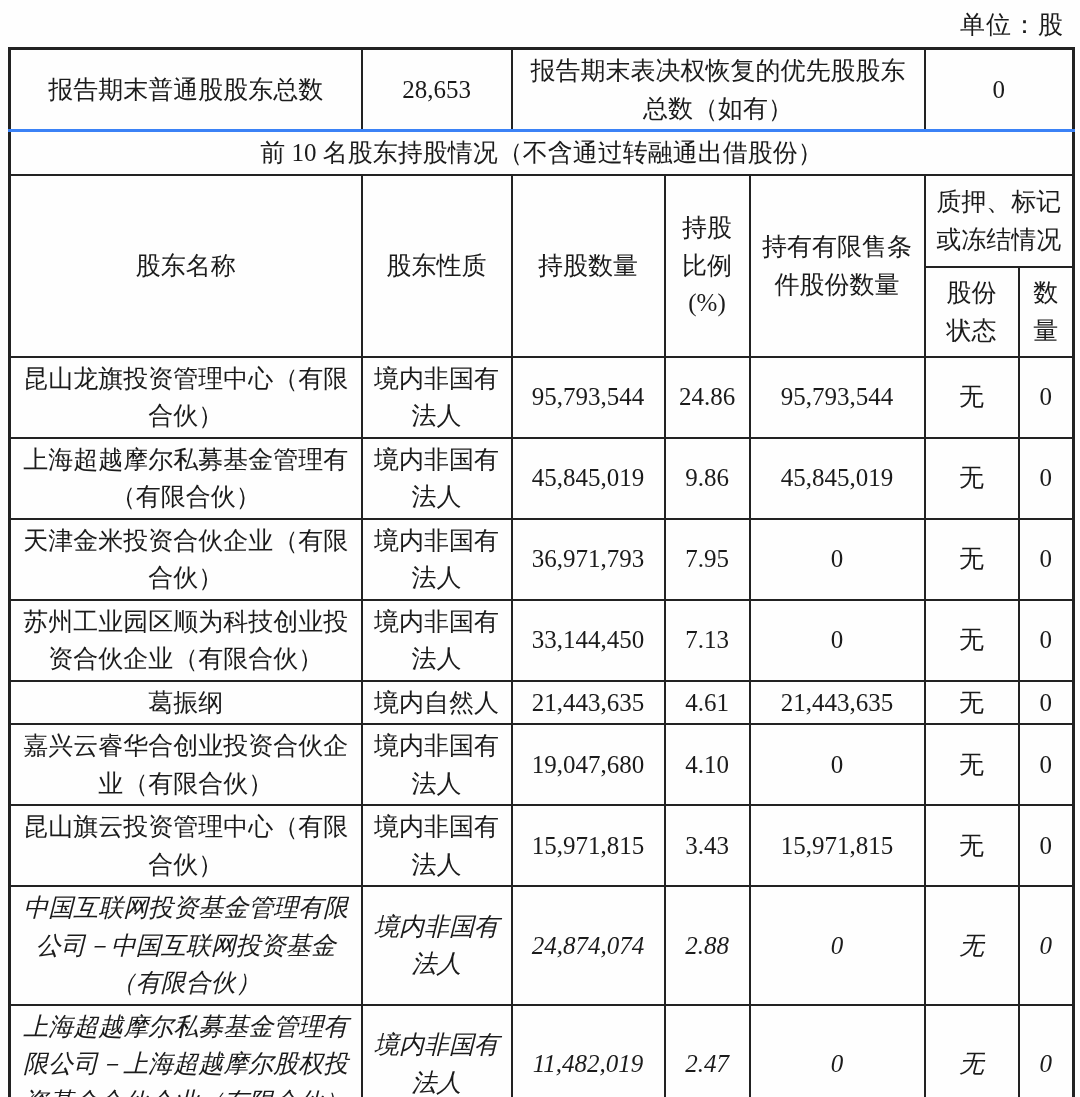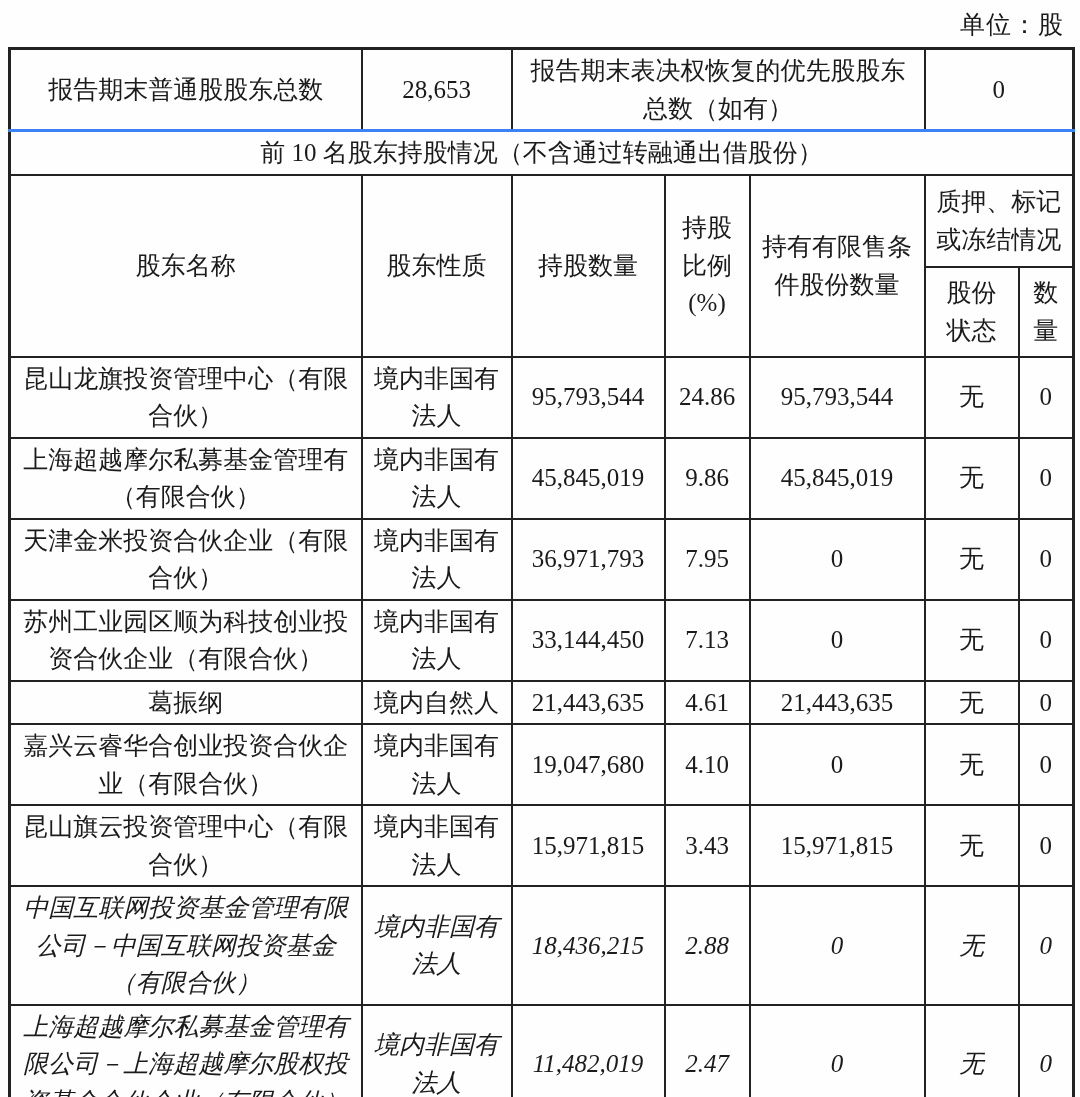--- a/index.html
+++ b/index.html
@@ -176,21 +176,21 @@
       <td class="c-right">15,971,815</td>
       <td class="c-center">无</td>
       <td class="c-right-sm">0</td>
     </tr>
     <tr class="h3">
       <td class="c-left">中国互联网投资基金管理有限
 公司－中国互联网投资基金
 （有限合伙）</td>
       <td class="c-center">境内非国有
 法人</td>
-      <td class="c-right">18,436,215</td>
+      <td class="c-right">24,874,074</td>
       <td class="c-center">2.88</td>
       <td class="c-right">0</td>
       <td class="c-center">无</td>
       <td class="c-right-sm">0</td>
     </tr>
     <tr class="h3">
       <td class="c-left">上海超越摩尔私募基金管理有
 限公司－上海超越摩尔股权投
 资基金合伙企业（有限合伙）</td>
       <td class="c-center">境内非国有

